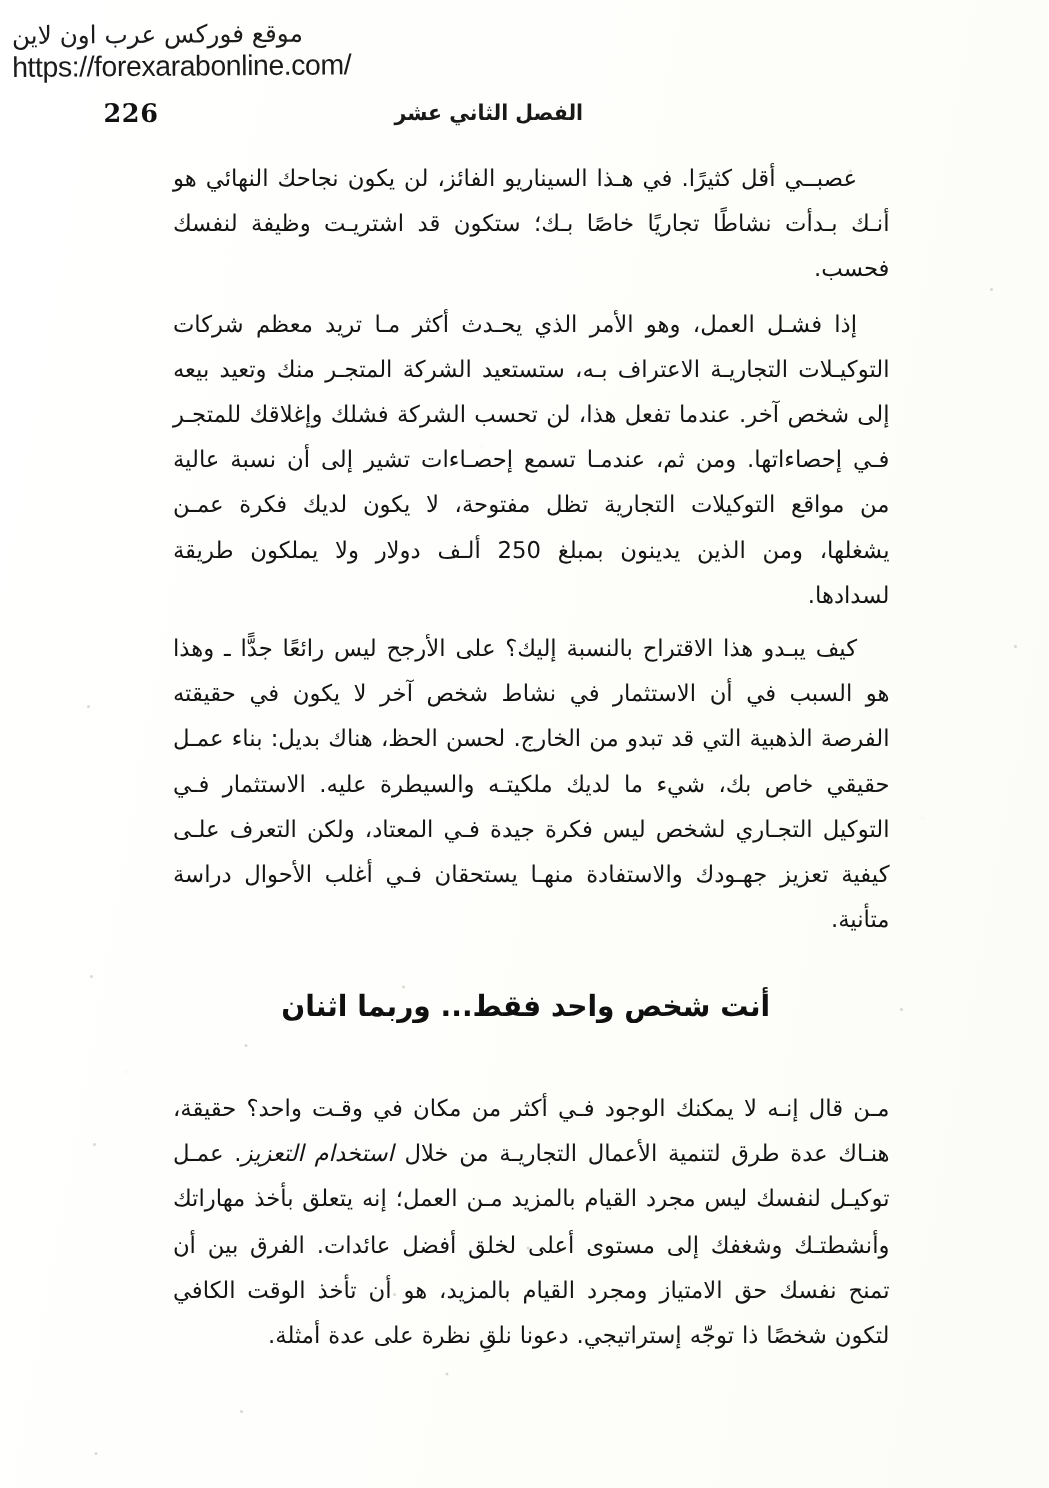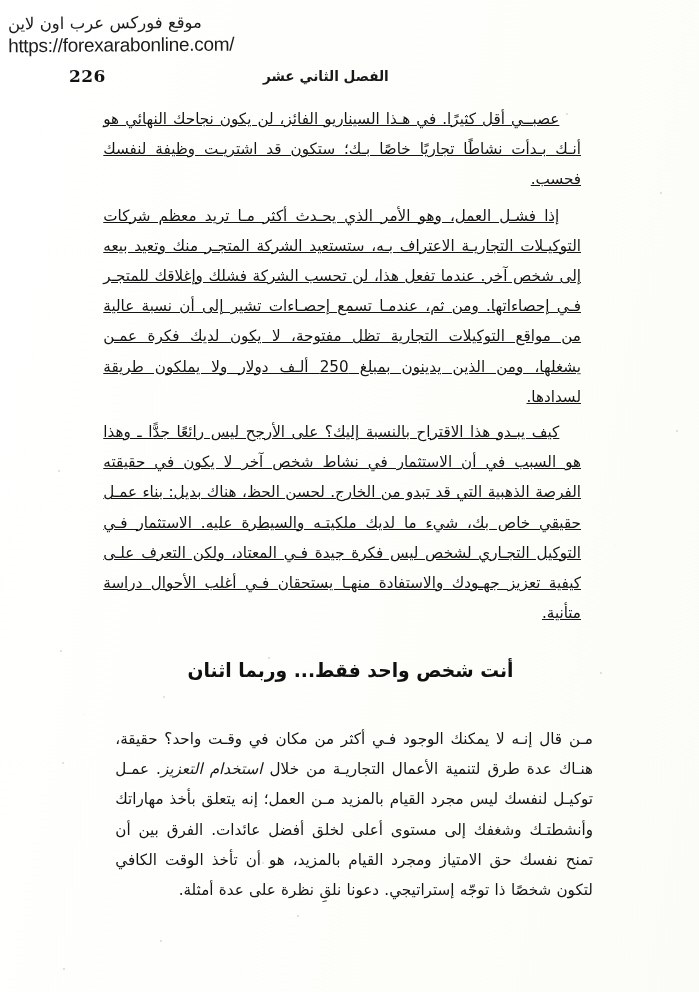--- a/index.html
+++ b/index.html
@@ -95,27 +95,26 @@
     font-size: 17px;
     font-weight: bold;
     color: #121212;
     letter-spacing: 0.4px;
   }
 
   
   #text-column {
     position: absolute;
     top: 104px;
-    right: 118px;
+    right: 106px;
     width: 485px;
     direction: rtl;
     text-align: justify;
     text-align-last: right;
     color: #141414;
-    text-decoration: underline;
   }
 
   .para {
     font-family: "DejaVu Sans", sans-serif;
     font-size: 15.4px;
     line-height: 30.2px;
     margin: 0 0 4px 0;
     text-indent: 22px;
     word-spacing: 0.5px;
     transform: scaleX(0.985);

